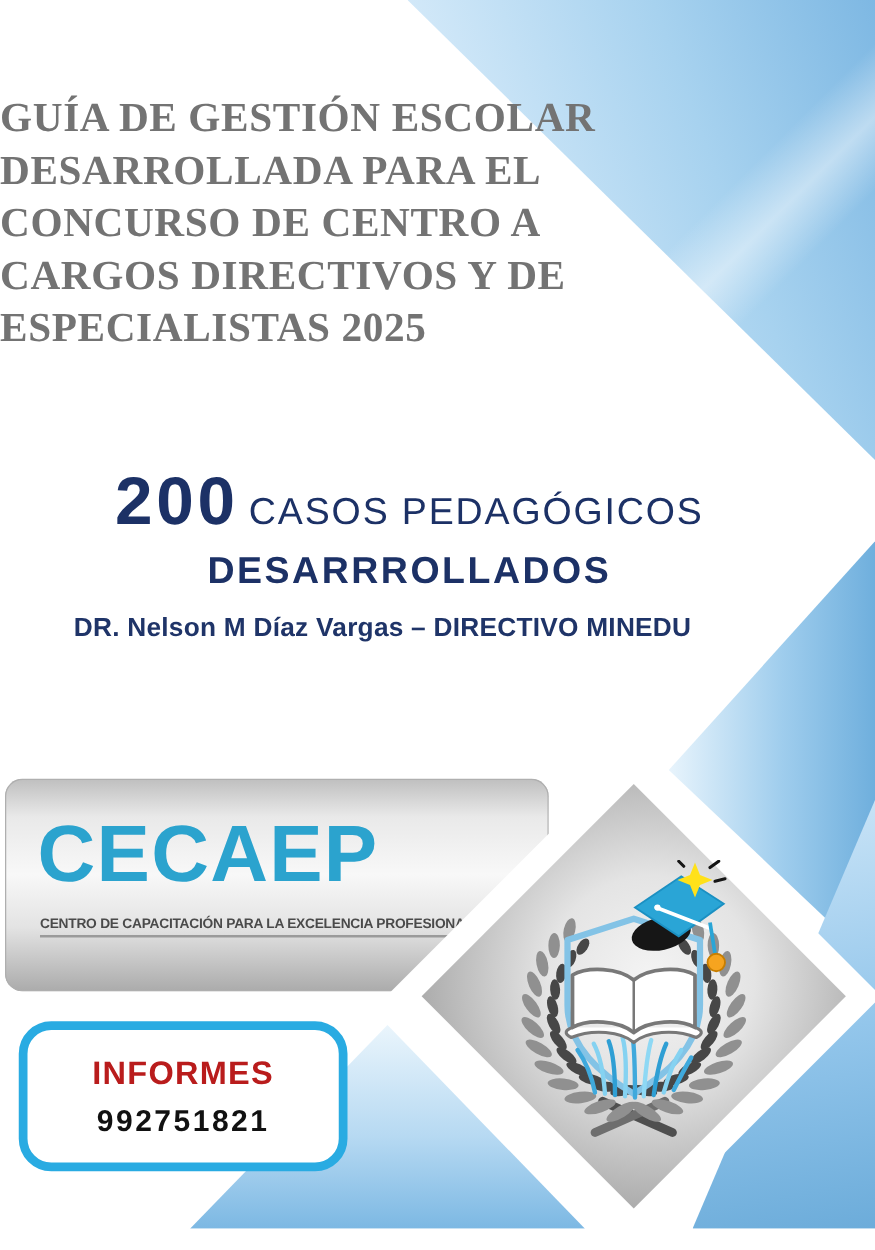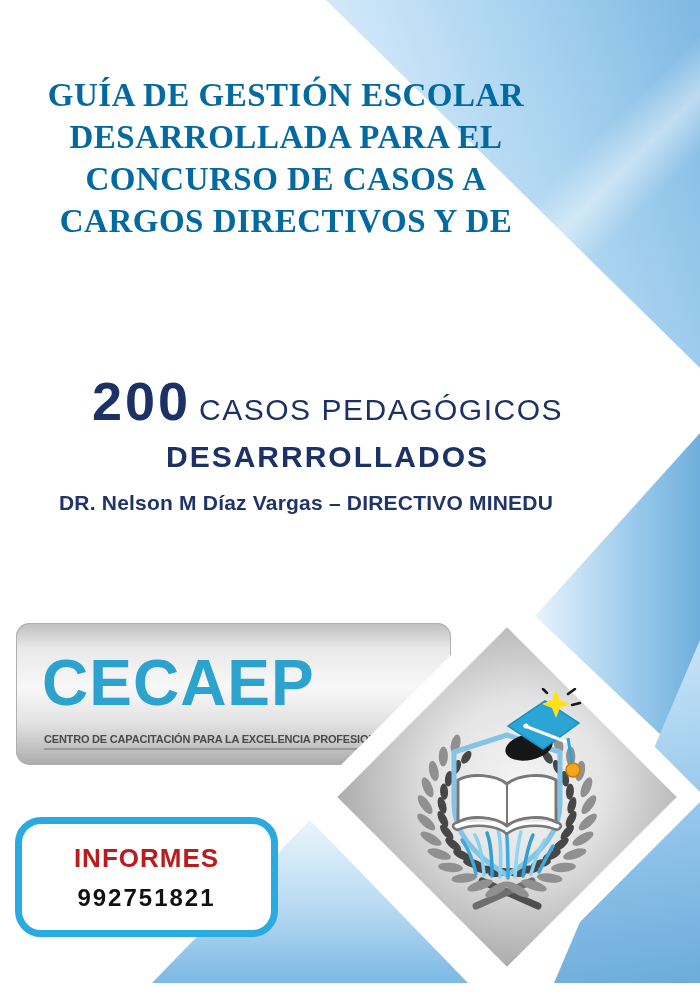--- a/index.html
+++ b/index.html
@@ -19,33 +19,33 @@
      clip-path:polygon(0 54%,100% 0,100% 100%);
      background:linear-gradient(90deg,#E8F4FC 0%,#9FCDED 55%,#6FAFDD 100%);z-index:1;}
   .tri-bl{left:152px;top:820px;width:316px;height:163px;
      clip-path:polygon(50% 0,100% 100%,0 100%);
      background:linear-gradient(180deg,#EAF5FC 0%,#B6D9F2 55%,#7CB8E3 100%);z-index:1;}
   .tri-br{left:554px;top:640px;width:146px;height:343px;
      clip-path:polygon(100% 0,100% 100%,0 100%);
      background:linear-gradient(170deg,#CFE7F8 0%,#93C6EB 55%,#6CACDA 100%);z-index:1;}
 
   
-  .title{left:0;top:74px;width:572px;text-align:center;z-index:6;
+  .title{left:0;top:74px;width:572px;z-index:6;
      font-family:"Liberation Serif",serif;font-weight:700;font-size:33px;line-height:42px;
-     color:#0369a1;letter-spacing:.5px;}
+     color:#737373;letter-spacing:.5px;}
   .casos1{left:0;top:376px;width:655px;text-align:center;z-index:6;color:#1C3166;line-height:50px;}
   .casos1 .num{font-size:54px;font-weight:700;letter-spacing:3px;}
   .casos1 .rest{font-size:30px;font-weight:400;letter-spacing:1.5px;margin-left:8px;}
   .casos2{left:0;top:440px;width:655px;text-align:center;z-index:6;color:#1C3166;
      font-size:30px;font-weight:700;letter-spacing:2px;line-height:34px;}
   .author{left:0;top:491px;width:612px;text-align:center;z-index:6;color:#1F3468;
      font-size:21px;font-weight:700;letter-spacing:.2px;}
 
   
-  .logoBox{left:16px;top:623px;width:435px;height:142px;border-radius:14px;z-index:2;
+  .logoBox{left:4px;top:623px;width:435px;height:170px;border-radius:14px;z-index:2;
      background:linear-gradient(180deg,#BFBFBF 0%,#E9E9E9 18%,#F8F8F8 45%,#E3E3E3 70%,#ABABAB 100%);
      box-shadow:inset 0 0 0 1px #AFAFAF;}
   .logoName{position:absolute;left:26px;top:28px;font-size:64px;font-weight:700;
      color:#2BA3CE;letter-spacing:1px;line-height:64px;}
   .logoTag{position:absolute;left:28px;top:110px;font-size:11px;font-weight:700;color:#4A4A4A;
      letter-spacing:-.2px;white-space:nowrap;border-bottom:2px solid #9A9A9A;padding-bottom:3px;}
 
   
   .diamondOuter{left:367px;top:657px;width:280px;height:280px;background:#ffffff;
      transform:rotate(45deg);z-index:3;}
@@ -68,22 +68,23 @@
 
   <div class="tri tri-tr"></div>
   <div class="tri tri-tr-streak"></div>
   <div class="tri tri-rm"></div>
   <div class="tri tri-bl"></div>
   <div class="tri tri-br"></div>
 
   <div class="abs title">
     <div>GUÍA DE GESTIÓN ESCOLAR</div>
     <div>DESARROLLADA PARA EL</div>
-    <div>CONCURSO DE CASOS A</div>
+    <div>CONCURSO DE CENTRO A</div>
     <div>CARGOS DIRECTIVOS Y DE</div>
+    <div>ESPECIALISTAS 2025</div>
   </div>
 
   <div class="abs casos1">
     <span class="num">200</span><span class="rest">CASOS PEDAGÓGICOS</span>
   </div>
   <div class="abs casos2">DESARRROLLADOS</div>
   <div class="abs author">DR. Nelson M Díaz Vargas – DIRECTIVO MINEDU</div>
 
   <div class="abs logoBox">
     <div class="logoName">CECAEP</div>

